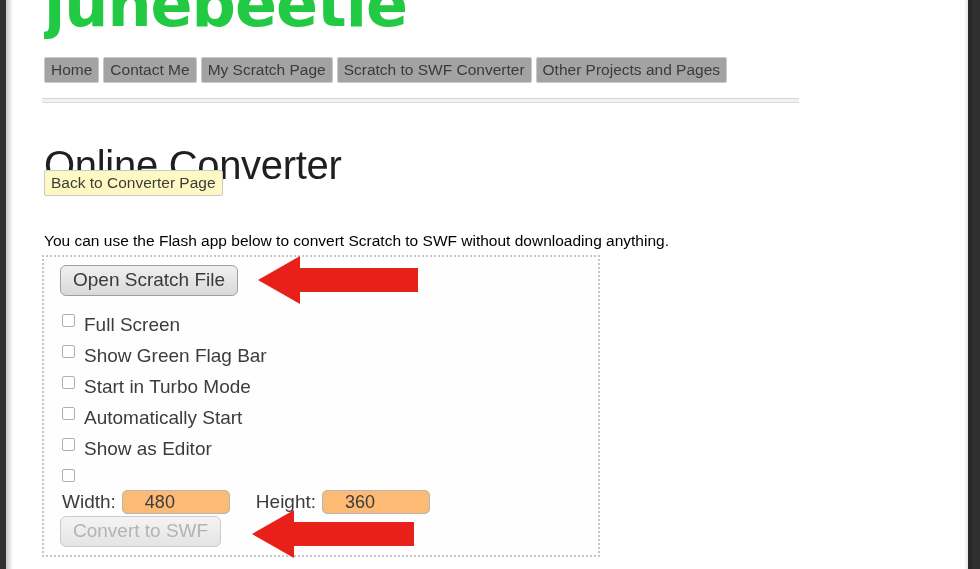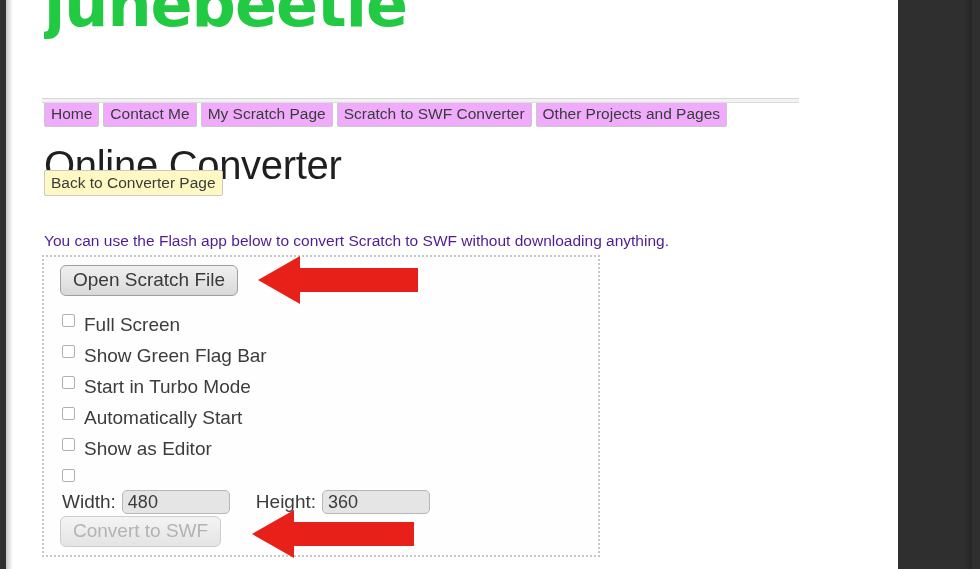--- a/index.html
+++ b/index.html
@@ -19,21 +19,21 @@
     position: relative;
     width: 980px;
     height: 569px;
     background: #2f2f2f;
     overflow: hidden;
   }
   #page {
     position: absolute;
     left: 6px;
     top: 0;
-    width: 892px;
+    width: 962px;
     height: 569px;
     background: #ffffff;
     overflow: hidden;
   }
   .edge-shadow-left {
     position: absolute;
     left: 6px; top: 0;
     width: 7px; height: 569px;
     background: linear-gradient(to right, rgba(0,0,0,0.22), rgba(0,0,0,0));
     pointer-events: none;
@@ -73,27 +73,26 @@
     top: 57px;
     display: flex;
     gap: 4px;
     align-items: flex-start;
   }
   .nav-btn {
     display: inline-block;
     font-size: 15.5px;
     line-height: 17px;
     color: #3b3b3b;
-    background: #f0abfc;
+    background: #a3a3a3;
     border: 1px solid #c9c9c9;
     border-radius: 2px;
     padding: 3px 6px 4px 6px;
     white-space: nowrap;
     cursor: pointer;
-    margin-top: 44px;
   }
 
   
   .rule {
     position: absolute;
     left: 36px;
     top: 98px;
     width: 757px;
     height: 3px;
     border-top: 1px solid #d6d6d6;
@@ -131,21 +130,21 @@
     cursor: pointer;
   }
 
   
   .intro {
     position: absolute;
     left: 38px;
     top: 215px;
     font-size: 15.5px;
     line-height: 20px;
-    color: #4c1d95;
+    color: #000000;
     white-space: nowrap;
   }
 
   
   .flash-panel {
     position: absolute;
     left: 36px;
     top: 255px;
     width: 558px;
     height: 302px;
@@ -225,24 +224,24 @@
     margin-right: 6px;
   }
   .size-input {
     width: 108px;
     height: 24px;
     box-sizing: border-box;
     font-family: "Liberation Sans", sans-serif;
     font-size: 18px;
     line-height: 22px;
     color: #3c3c3c;
-    background: #e5e5e5;
+    background: #fdba74;
     border: 1px solid #b7b7b7;
     border-radius: 5px;
-    padding: 0 5px;
+    padding: 0 22px;
     outline: none;
   }
   .size-gap { width: 26px; }
 
   
   .arrow {
     position: absolute;
     z-index: 30;
     pointer-events: none;
   }

